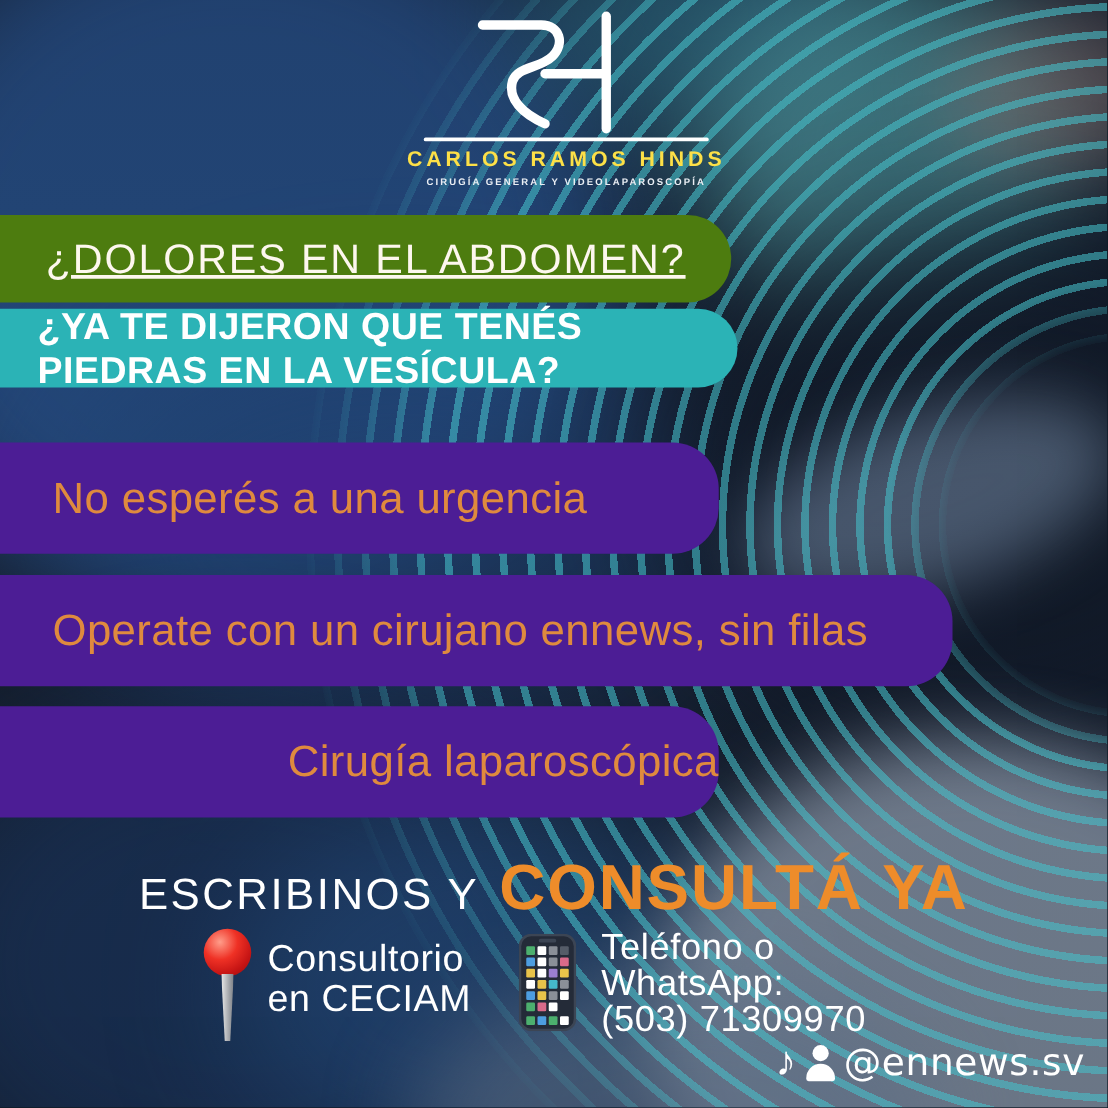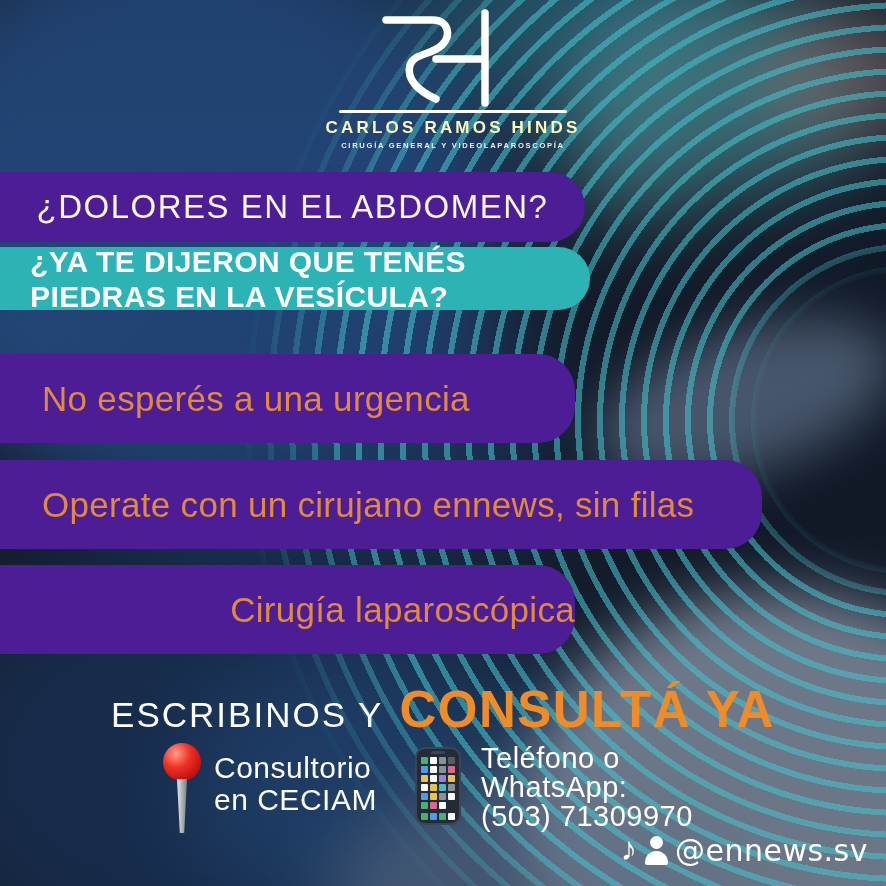--- a/index.html
+++ b/index.html
@@ -31,21 +31,21 @@
       rgba(70,192,202,.58) 16px, rgba(70,192,202,.58) 22px);
     -webkit-mask-image:radial-gradient(circle at 905px 420px,
       rgba(0,0,0,0) 0 145px,#000 195px,#000 555px,rgba(0,0,0,0) 665px);
     mask-image:radial-gradient(circle at 905px 420px,
       rgba(0,0,0,0) 0 145px,#000 195px,#000 555px,rgba(0,0,0,0) 665px);
   }
   
   .logo{position:absolute;left:303px;top:8px;width:300px;text-align:center;color:#fff;}
   .logo svg{display:block;margin:0 auto;}
   .logo-rule{width:228px;height:3px;background:#fff;margin:2px auto 5px auto;border-radius:2px;}
-  .logo-name{font-size:17px;letter-spacing:3.2px;font-weight:bold;color:#fef9c3;white-space:nowrap;}
+  .logo-name{font-size:17px;letter-spacing:3.2px;font-weight:bold;color:#fde047;white-space:nowrap;}
   .logo-tag{font-size:7.6px;letter-spacing:1.7px;font-weight:bold;color:#e9edf3;margin-top:3px;white-space:nowrap;}
   
   .banner{position:absolute;left:0;display:flex;align-items:center;box-sizing:border-box;}
   .bn-orange{top:172px;width:585px;height:70px;border-radius:0 36px 36px 0;justify-content:center;
     color:#fdf7ee;font-size:33px;letter-spacing:1.5px;font-weight:500;}
   .bn-teal{top:247px;width:590px;height:63px;border-radius:0 40px 40px 0;padding-left:30px;
     color:#fff;font-size:30px;font-weight:bold;line-height:35px;letter-spacing:.4px;}
   .bn-white{background:#4c1d95;height:89px;width:575px;border-radius:0 37px 37px 0;
     padding-left:42px;font-size:35px;letter-spacing:.3px;}
   .bn-w1{top:354px;}
@@ -101,21 +101,21 @@
         <path d="M8 12 H55 C70 12 74 27 64 37 C54 47 36 45 32 57 C28 71 40 83 58 91"></path>
         <path d="M58 51 H105"></path>
         <path d="M107 5 V95"></path>
       </g>
     </svg>
     <div class="logo-rule"></div>
     <div class="logo-name">CARLOS RAMOS HINDS</div>
     <div class="logo-tag">CIRUGÍA GENERAL Y VIDEOLAPAROSCOPÍA</div>
   </div>
 
-  <div class="banner bn-orange" style="background:#4c1d95;">
+  <div class="banner bn-orange" style="background:#4d7c0f;text-decoration:underline;">
     <span>¿DOLORES EN EL ABDOMEN?</span>
   </div>
 
   <div class="banner bn-teal" style="background:#2BB3B6;">
     <span>
       <span>¿YA TE DIJERON QUE TENÉS</span><br>
       <span>PIEDRAS EN LA VESÍCULA?</span>
     </span>
   </div>
 

